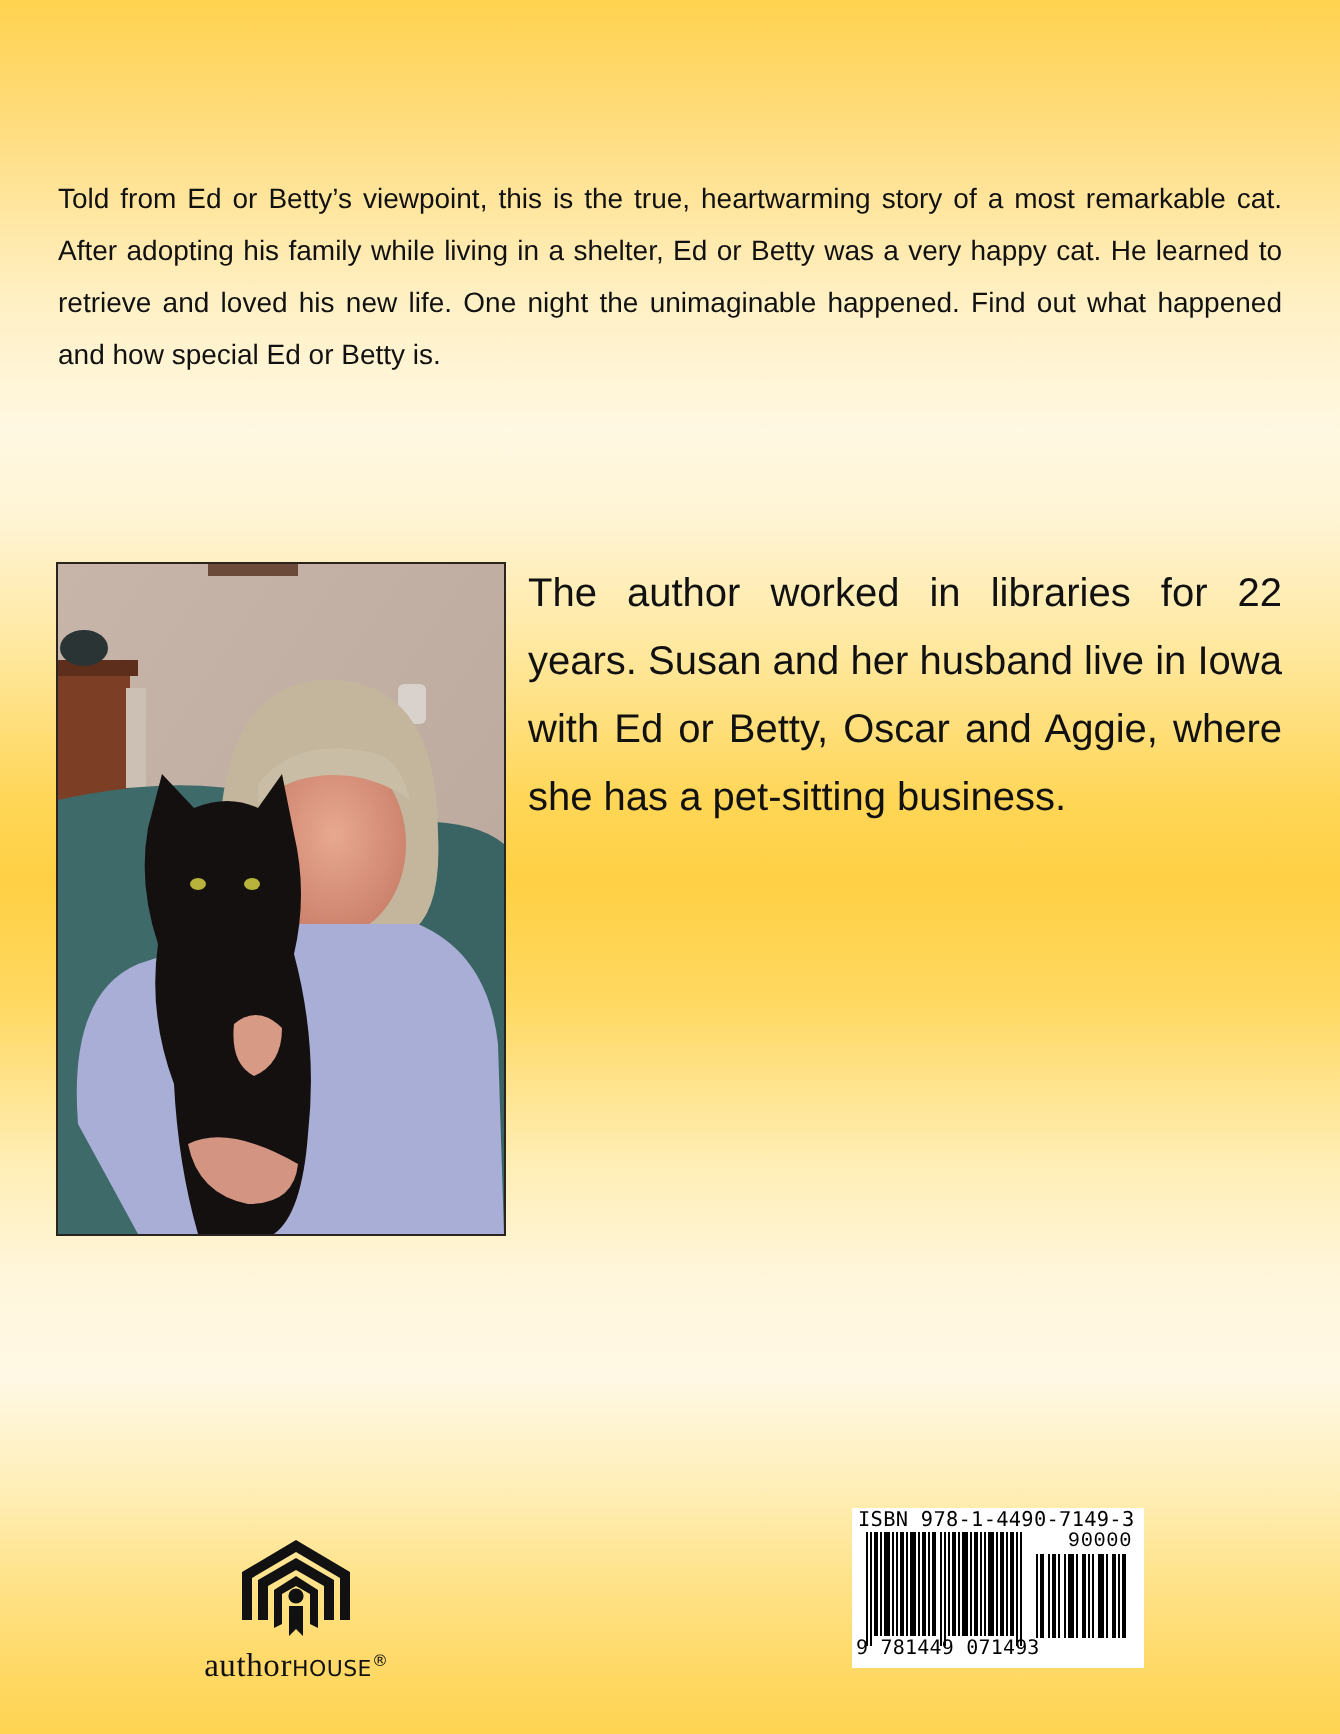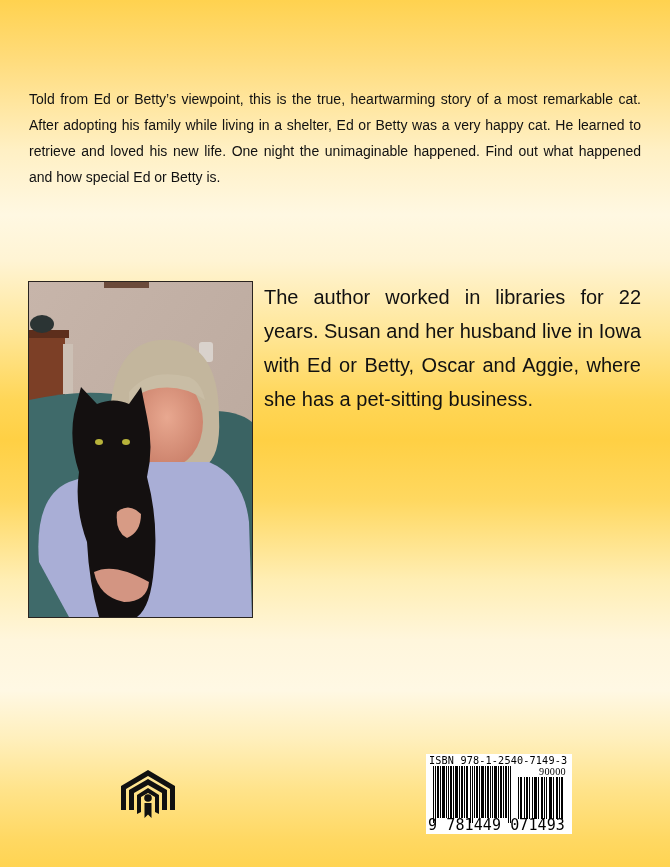--- a/index.html
+++ b/index.html
@@ -60,28 +60,28 @@
     position: absolute; left: 426px; top: 754px; width: 146px; height: 80px;
     background: #fff;
   }
   .isbn-top {
     position: absolute; left: 3px; top: 1px; width: 140px;
     font-family: "DejaVu Sans Mono", monospace; font-size: 10.2px; line-height: 11px;
     letter-spacing: 0.15px; white-space: nowrap; color: #000;
   }
   .addon-num {
     position: absolute; left: 96px; top: 12px; width: 44px; text-align: right;
-    font-family: Liberation Serif, serif; font-size: 10.2px; line-height: 11px;
+    font-family: Liberation Mono, monospace; font-size: 10.2px; line-height: 11px;
     letter-spacing: 0.3px; color: #000;
   }
   .bars-main { position: absolute; left: 7px; top: 12px; width: 78px; height: 57px; }
   .bars-addon { position: absolute; left: 92px; top: 23px; width: 46px; height: 42px; }
   .ean-num {
     position: absolute; left: 2px; top: 65px;
-    font-family: "DejaVu Sans Mono", monospace; font-size: 15px; line-height: 12px;
+    font-family: "DejaVu Sans Mono", monospace; font-size: 10px; line-height: 12px;
     letter-spacing: 0.1px; white-space: nowrap; color: #000;
   }
 </style>
 </head>
 <body>
 
 <p class="para1">Told from Ed or Betty’s viewpoint, this is the true, heartwarming story of a most remarkable cat.  After adopting his family while living in a shelter, Ed or Betty was a very happy cat. He learned to retrieve and loved his new life. One night the unimaginable happened. Find out what happened and how special Ed or Betty is.</p>
 
 <div class="photo" title="Author holding a black long-haired cat">
   <svg viewBox="0 0 223 335" preserveAspectRatio="none">
@@ -132,24 +132,25 @@
     <path d="M3 20 L30 4 L57 20 L57 44 L52 44 L52 23 L30 10 L8 23 L8 44 L3 44 Z" fill="#111"></path>
 
     <path d="M11 24 L30 13 L49 24 L49 44 L44 44 L44 27 L30 19 L16 27 L16 44 L11 44 Z" fill="#111"></path>
 
     <path d="M19 29 L30 22 L41 29 L41 48 L37 46 L37 31 L30 27 L23 31 L23 46 L19 48 Z" fill="#111"></path>
 
     <circle cx="30" cy="32" r="3.8" fill="#111"></circle>
 
     <path d="M26.5 37 L33.5 37 L33.5 52 L30 48.5 L26.5 52 Z" fill="#111"></path>
   </svg>
+  <span class="wordmark"><span class="wm-author">author</span><span class="wm-house">HOUSE</span><span class="wm-reg">®</span></span>
 </div>
 
 <div class="barcode">
-  <div class="isbn-top">ISBN 978-1-2540-7149-3</div>
+  <div class="isbn-top">ISBN 978-1-4490-7149-3</div>
   <div class="addon-num">90000</div>
   <svg class="bars-main" viewBox="0 0 78 57" preserveAspectRatio="none">
     <g fill="#000">
       <rect x="0" y="0" width="1" height="57"></rect>
         <rect x="2" y="0" width="1" height="57"></rect>
       <rect x="4" y="0" width="2" height="52"></rect>
         <rect x="7" y="0" width="1" height="52"></rect>
       <rect x="9" y="0" width="3" height="52"></rect>
         <rect x="13" y="0" width="1" height="52"></rect>
       <rect x="15" y="0" width="1" height="52"></rect>

